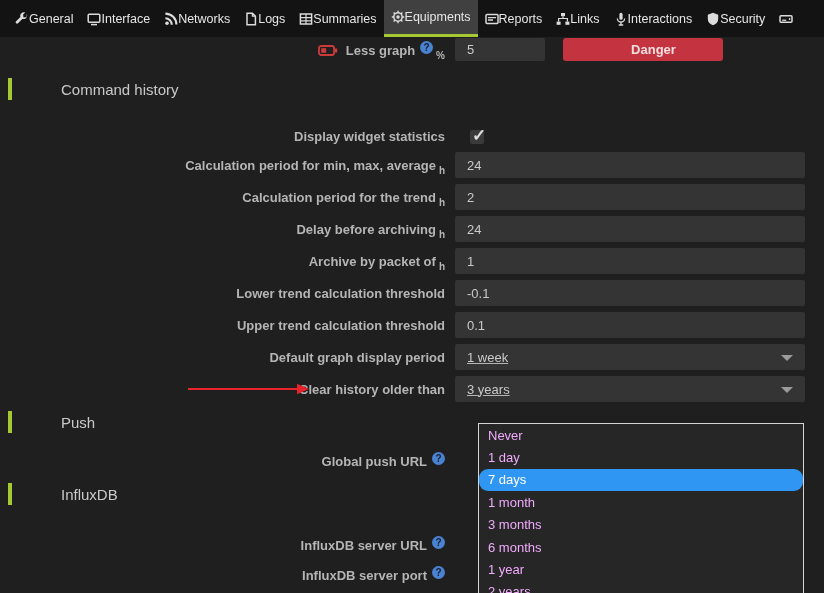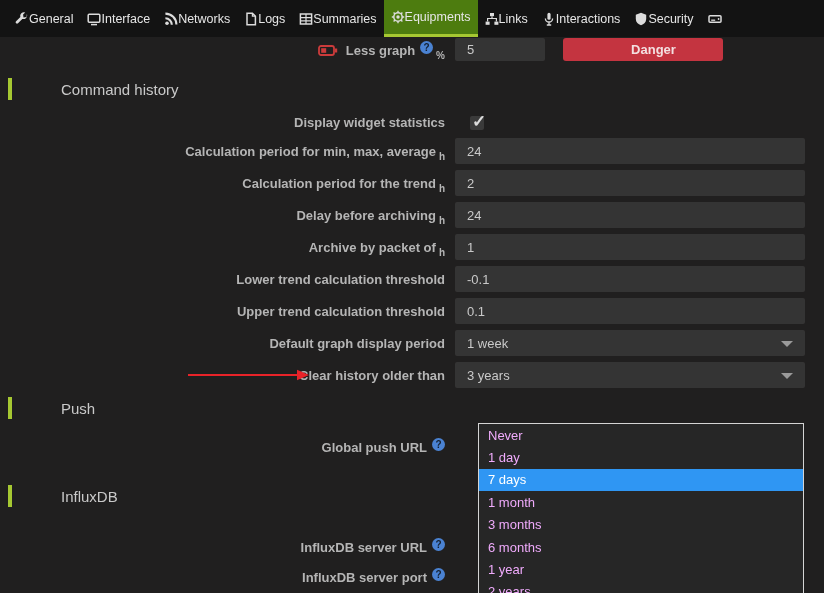--- a/index.html
+++ b/index.html
@@ -16,21 +16,21 @@
     height:37px; background:#131313;
     display:flex; align-items:stretch;
     padding-left:8px; white-space:nowrap; overflow:hidden;
   }
   .nav-item {
     display:flex; align-items:center; gap:0;
     padding:0 7px; font-size:12.5px; color:#e6e6e6; cursor:pointer;
     flex:0 0 auto;
   }
   .nav-item.selected {
-    background:#4d7c0f; border-bottom:3px solid #a6c832;
+    background:#404040; border-bottom:3px solid #a6c832;
   }
   .nav-icon { display:inline-flex; width:14px; height:14px; color:#dcdcdc; }
   .nav-icon svg { width:14px; height:14px; }
 
   
   .content { position:relative; }
   .form-row { display:flex; align-items:center; min-height:32px; }
   .row-label {
     width:455px; flex:0 0 455px; text-align:right; padding-right:10px;
     font-size:13px; font-weight:bold; color:#b5b5b5; position:relative;
@@ -43,21 +43,21 @@
     line-height:13px; text-align:center; vertical-align:4px; margin-left:5px;
     cursor:pointer;
   }
   .text-input {
     width:100%; height:26px; background:#343434; border:none; border-radius:2px;
     color:#c9c9c9; font-size:13px; padding-left:12px;
     font-family:"Liberation Sans", sans-serif; outline:none;
   }
   .select-box {
     width:100%; height:26px; background:#343434; border-radius:2px;
-    display:flex; align-items:center; cursor:pointer; position:relative;
+    display:flex; align-items:center; cursor:pointer; position:relative;text-decoration:underline;
   }
   .select-value { font-size:13px; color:#c9c9c9; padding-left:12px; }
   .caret {
     position:absolute; right:12px; top:11px; width:0; height:0;
     border-left:6px solid transparent; border-right:6px solid transparent;
     border-top:6px solid #9a9a9a;
   }
   .checkbox {
     width:14px; height:14px; background:#3a3a3a; border-radius:2px;
     position:relative; margin-left:15px; cursor:pointer;
@@ -77,22 +77,22 @@
     background:#c43440; color:#f3dfe0; font-size:13px; font-weight:bold;
     font-family:"Liberation Sans", sans-serif; cursor:pointer;padding-left:21px;
   }
 
   
   .section-header { display:flex; align-items:center; height:22px;gap:41px; }
   .section-bar { width:4px; height:22px; background:#a6c832; margin-left:8px; flex:0 0 4px; }
   .section-title { font-size:15px; color:#c9c9c9; margin-left:8px; }
   .hdr-command { margin-top:16px; }
   .hdr-push { margin-top:6px; }
-  .hdr-influx { margin-top:24px; }
-  #ch-rows { margin-top:10px; }
+  .hdr-influx { margin-top:8px; }
+  #ch-rows { margin-top:24px; }
   #push-rows { margin-top:12px; }
   #influx-rows { margin-top:24px; }
   #push-rows .form-row { min-height:30px; }
   #influx-rows .form-row { min-height:30px; }
   .checkbox-row { min-height:25px; }
 
   
   .red-arrow {
     position:absolute; left:188px; top:50%; transform:translateY(-50%);
     width:122px; height:12px; display:inline-flex;
@@ -101,21 +101,21 @@
   
   .dropdown-menu {
     position:absolute; left:478px; top:386px; width:326px;
     background:#262626; border:1px solid #d4d4d4; z-index:5;
     display:flex; flex-direction:column;
   }
   .dropdown-option {
     height:22.4px; display:flex; align-items:center; padding-left:9px;
     font-size:13px; color:#f0abfc; cursor:pointer;
   }
-  .dropdown-option.highlighted { background:#2f96f3; color:#ffffff; }
+  .dropdown-option.highlighted { background:#2f96f3; color:#ffffff;border-radius:9px; }
 </style>
 </head>
 <body>
 
 <nav class="navbar" id="navbar">
     <div class="nav-item">
       <span class="nav-icon">
         <svg viewBox="0 0 14 14" fill="currentColor">
           <path d="M11.9 2.1a3.7 3.7 0 0 1-4.6 4.8L3 11.2a1.3 1.3 0 0 1-1.9-1.9l4.3-4.3a3.7 3.7 0 0 1 4.8-4.6L8.1 2.5l.4 3 3-.4z"></path>
         </svg>
@@ -160,20 +160,29 @@
     </div>
     <div class="nav-item selected">
       <span class="nav-icon">
         <svg viewBox="0 0 14 14">
           <circle cx="7" cy="7" r="4.2" fill="none" stroke="currentColor" stroke-width="1.5"></circle>
           <circle cx="7" cy="7" r="1.7" fill="currentColor"></circle>
           <path d="M7 .8v2M7 11.2v2M.8 7h2M11.2 7h2M2.6 2.6l1.4 1.4M10 10l1.4 1.4M11.4 2.6L10 4M4 10l-1.4 1.4" stroke="currentColor" stroke-width="1.4"></path>
         </svg>
       </span>
       <span>Equipments</span>
+    </div>
+    <div class="nav-item">
+      <span class="nav-icon">
+        <svg viewBox="0 0 14 14">
+          <rect x="1" y="2.6" width="12" height="8.8" rx="1" fill="none" stroke="currentColor" stroke-width="1.5"></rect>
+          <path d="M3 5.6h8M3 8h5" stroke="currentColor" stroke-width="1.3"></path>
+        </svg>
+      </span>
+      <span>Reports</span>
     </div>
     <div class="nav-item">
       <span class="nav-icon">
         <svg viewBox="0 0 14 14">
           <rect x="5" y="1" width="4" height="3.2" fill="currentColor"></rect>
           <rect x="0.6" y="9.6" width="4" height="3.2" fill="currentColor"></rect>
           <rect x="9.4" y="9.6" width="4" height="3.2" fill="currentColor"></rect>
           <path d="M7 4.2v2.3M2.6 9.6V6.5h8.8v3.1" fill="none" stroke="currentColor" stroke-width="1.2"></path>
         </svg>
       </span>

